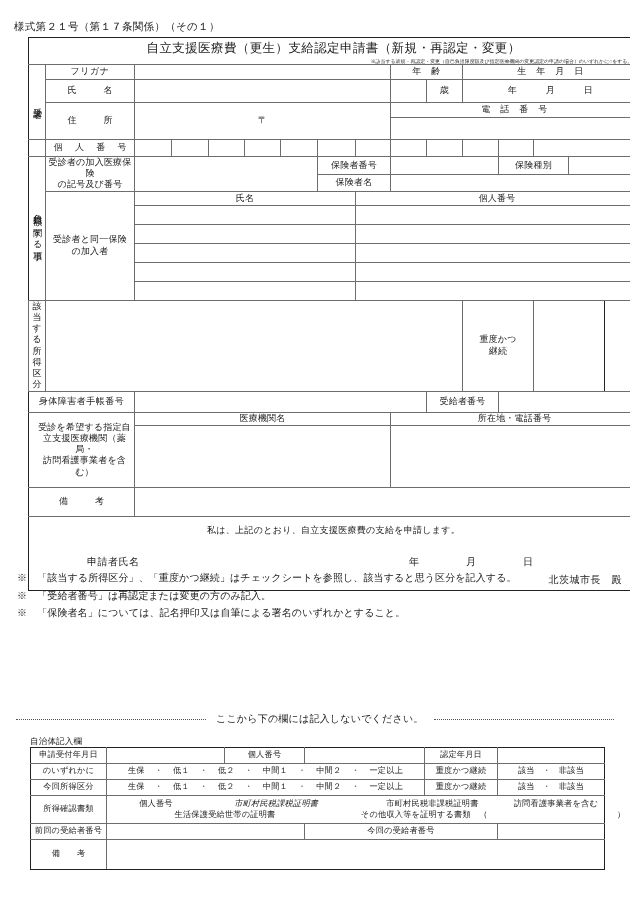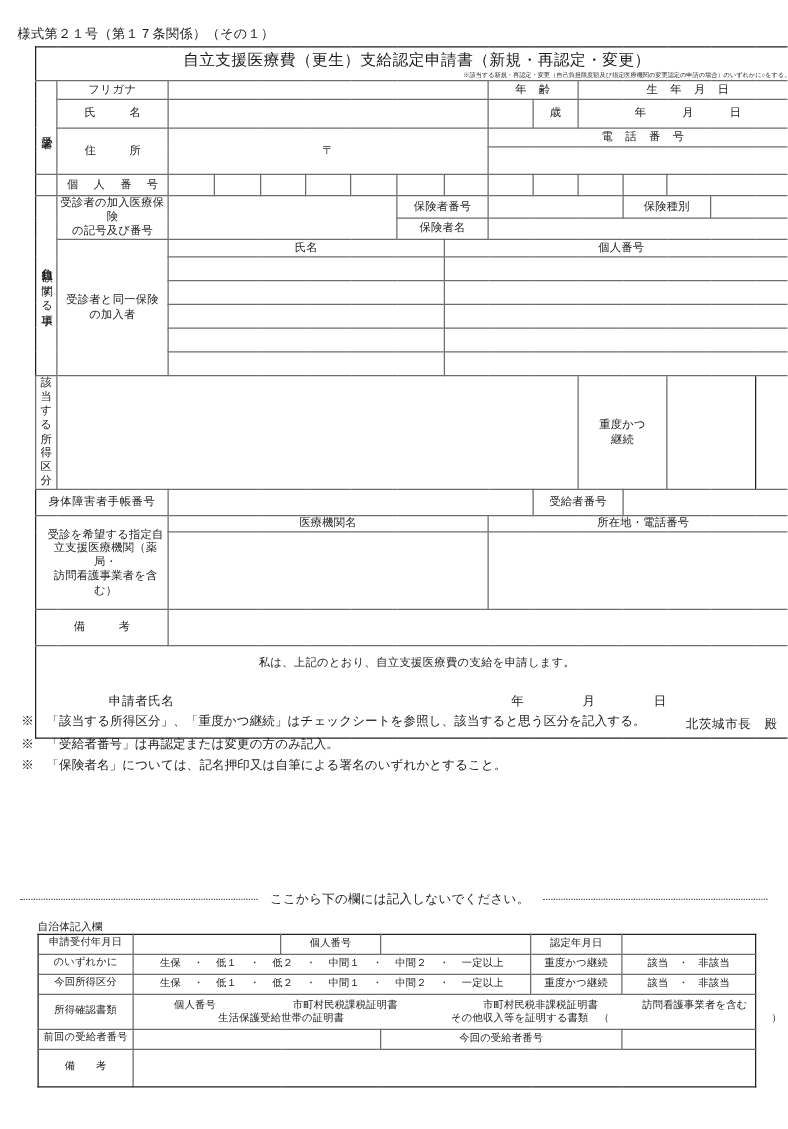--- a/index.html
+++ b/index.html
@@ -222,21 +222,21 @@
   }
   .opts span { white-space: nowrap; }
   .sep { color: #333; }
   .docs {
     text-align: left;
     padding: 2px 0 2px 14px;
     line-height: 1.55;
   }
   .docs .r { display: block; }
   .docs .c1 { display: inline-block; width: 86px; }
-  .docs .c2 { display: inline-block; width: 150px; }
+  .docs .c2 { display: inline-block; width: 150px; font-style: italic; }
   .docs .c3 { display: inline-block; width: 158px; }
   .docs .c2b { display: inline-block; width: 236px; }
 </style>
 </head>
 <body>
 
 <div class="page">
 
   <div class="form-no">様式第２１号（第１７条関係）（その１）</div>
 

